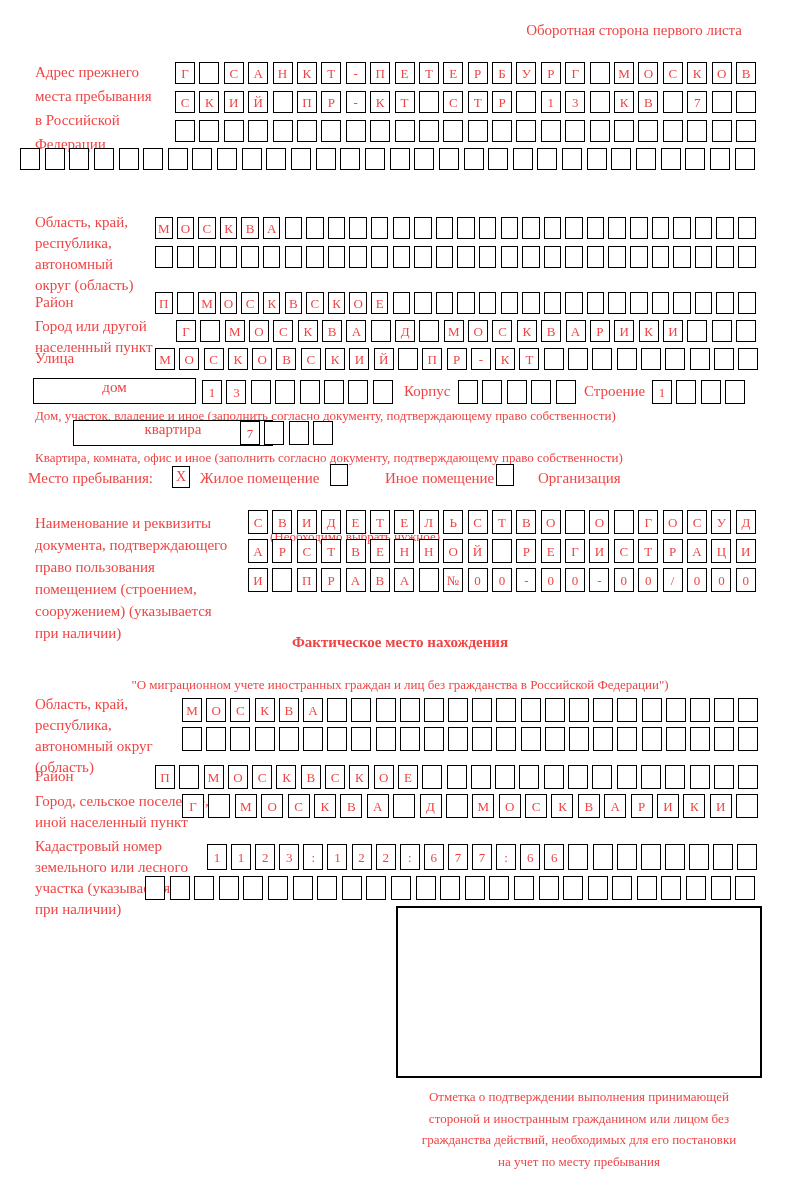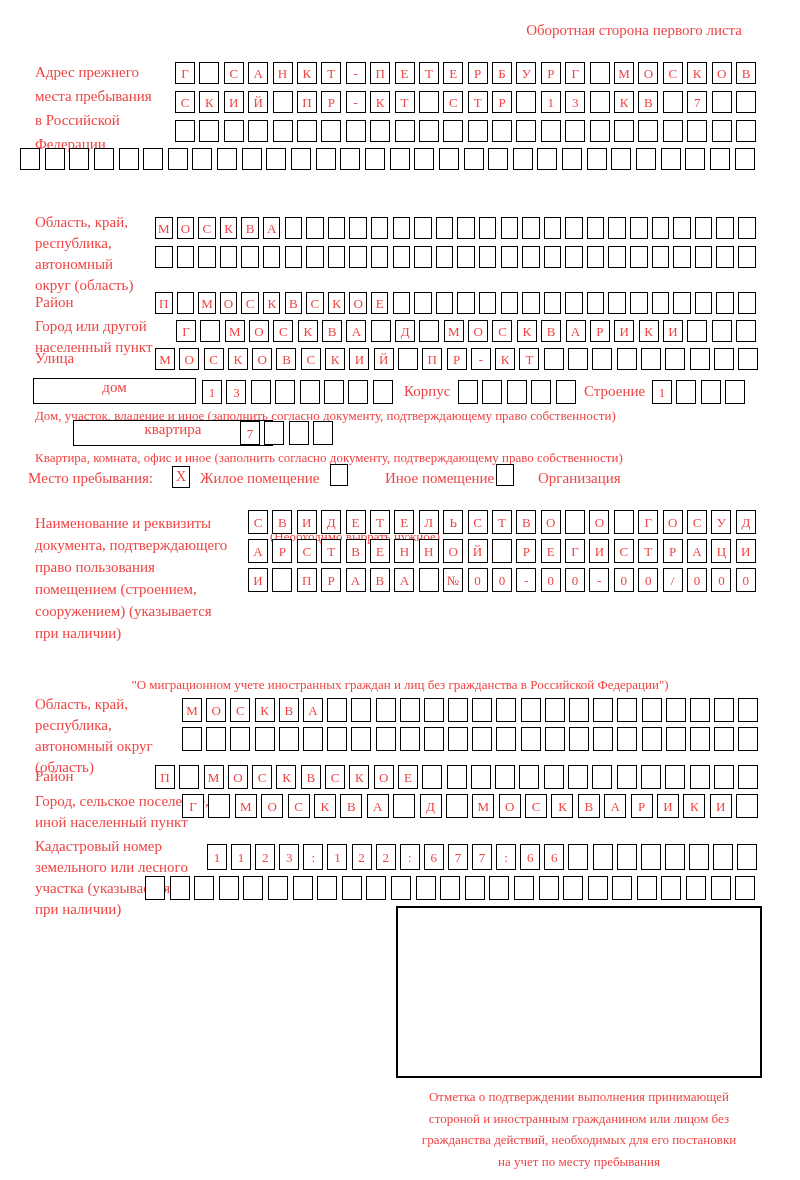--- a/index.html
+++ b/index.html
@@ -435,20 +435,21 @@
       <span class="cell">0</span>
       <span class="cell">-</span>
       <span class="cell">0</span>
       <span class="cell">0</span>
       <span class="cell">/</span>
       <span class="cell">0</span>
       <span class="cell">0</span>
       <span class="cell">0</span>
     </div>
 
+  <div class="abs title center" style="left:0;top:634px;width:800px;font-size:15px;">Фактическое место нахождения</div>
   <div class="abs note center" style="left:0;top:677px;width:800px;">"О миграционном учете иностранных граждан и лиц без гражданства в Российской Федерации")</div>
 
   <div class="abs label" style="left:35px;top:694px;">Область, край,
 республика,
 автономный округ
 (область)</div>
   <div class="boxrow" style="left:182px;top:698px;--bw:20px;--bh:24px;--gap:4.2px;">
       <span class="cell">М</span>
       <span class="cell">О</span>
       <span class="cell">С</span>

